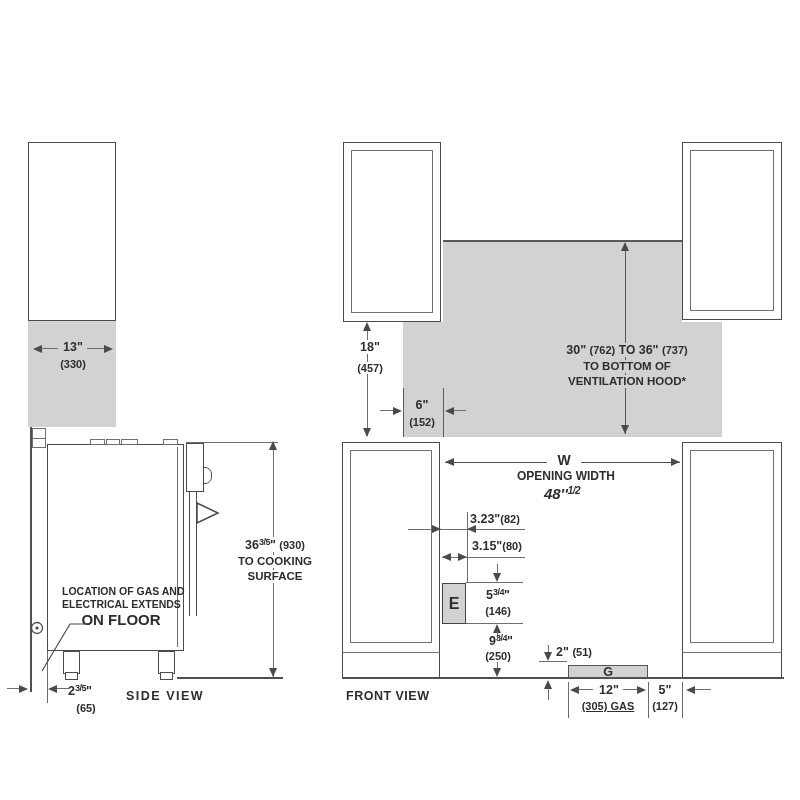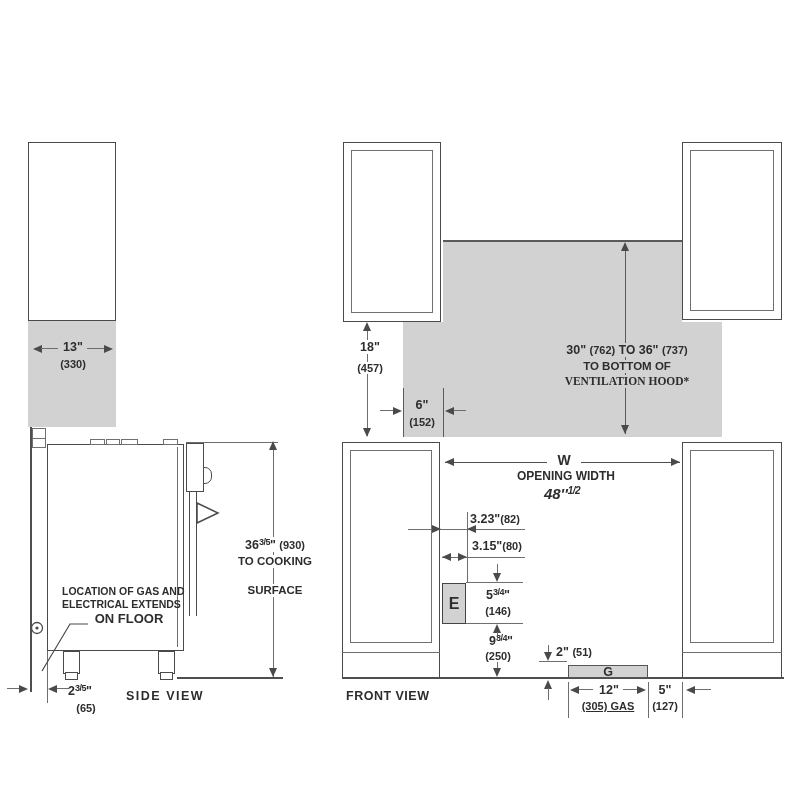--- a/index.html
+++ b/index.html
@@ -59,33 +59,33 @@
   <div class="box" style="left:203px;top:467px;width:9px;height:17px;border-radius:0 7px 7px 0;"></div>
   <div style="position:absolute;left:189px;top:492px;width:8px;height:124px;border-left:1.5px solid #4a4a4a;border-right:1.5px solid #4a4a4a;box-sizing:border-box;"></div>
 
   <div class="box" style="left:63px;top:651px;width:17px;height:23px;"></div>
   <div class="box" style="left:158px;top:651px;width:17px;height:23px;"></div>
   <div class="box" style="left:65px;top:672px;width:13px;height:8px;"></div>
   <div class="box" style="left:160px;top:672px;width:13px;height:8px;"></div>
 
   <div class="t c" style="left:62px;top:586px;width:118px;font-size:10.5px;">LOCATION OF GAS AND</div>
   <div class="t c" style="left:62px;top:599px;width:118px;font-size:10.5px;">ELECTRICAL EXTENDS</div>
-  <div class="t c" style="left:70px;top:612px;width:118px;font-size:13px;">ON FLOOR</div>
+  <div class="t c" style="left:62px;top:612px;width:118px;font-size:15px;">ON FLOOR</div>
 
   <div class="hl thin" style="left:186px;top:442px;width:92px;"></div>
   <div class="hl" style="left:177px;top:677px;width:106px;height:2px;"></div>
   <div class="vl thin" style="left:273px;top:444px;height:233px;"></div>
   <div class="ah u" style="left:269px;top:441px;"></div>
   <div class="ah d" style="left:269px;top:668px;"></div>
   <div class="t c bgw" style="left:226px;top:537px;width:94px;">
     <span>36</span><sup class="fr">3/5</sup><span>"</span>
     <span class="mm" style="font-size:11px;text-align:center;">(930)</span>
   </div>
   <div class="t c bgw" style="left:226px;top:555px;width:94px;font-size:11.5px;">TO COOKING</div>
-  <div class="t c bgw" style="left:226px;top:570px;width:94px;font-size:11.5px;margin-top:14px;">SURFACE</div>
+  <div class="t c bgw" style="left:226px;top:570px;width:94px;font-size:11.5px;">SURFACE</div>
 
   <div class="vl thin" style="left:47px;top:651px;height:52px;"></div>
   <div class="hl thin" style="left:7px;top:688px;width:12px;"></div>
   <div class="ah r" style="left:19px;top:685px;"></div>
   <div class="ah l" style="left:48px;top:685px;"></div>
   <div class="hl thin" style="left:57px;top:688px;width:12px;"></div>
   <div class="t" style="left:68px;top:683px;">
     <span>2</span><sup class="fr">3/5</sup><span>"</span>
   </div>
   <div class="t c mm" style="left:66px;top:702px;width:40px;">(65)</div>
@@ -118,21 +118,21 @@
   <div class="ah u" style="left:621px;top:242px;"></div>
   <div class="ah d" style="left:621px;top:425px;"></div>
   <div class="t c bgg" style="left:540px;top:343px;width:170px;">
     <span class="big">30"</span>
     <span style="font-size:11px;">(762)</span>
     <span style="font-size:12px;">TO</span>
     <span class="big">36"</span>
     <span style="font-size:11px;">(737)</span>
   </div>
   <div class="t c bgg" style="left:555px;top:360px;width:140px;font-size:11.5px;">TO BOTTOM OF</div>
-  <div class="t c bgg" style="left:550px;top:375px;width:150px;font-size:11.5px;font-family:Liberation Serif, serif;">VENTILATION HOOD*</div>
+  <div class="t c bgg" style="left:550px;top:375px;width:150px;font-size:11.5px;">VENTILATION HOOD*</div>
 
   <div class="box" style="left:342px;top:442px;width:98px;height:236px;"></div>
   <div class="box thin" style="left:350px;top:450px;width:82px;height:193px;"></div>
   <div class="hl thin" style="left:342px;top:652px;width:98px;"></div>
   <div class="box" style="left:682px;top:442px;width:100px;height:236px;"></div>
   <div class="box thin" style="left:690px;top:450px;width:84px;height:193px;"></div>
   <div class="hl thin" style="left:682px;top:652px;width:100px;"></div>
   <div class="hl" style="left:342px;top:677px;width:442px;height:2px;"></div>
 
   <div class="hl thin" style="left:445px;top:462px;width:235px;background:#4f4f4f;"></div>

